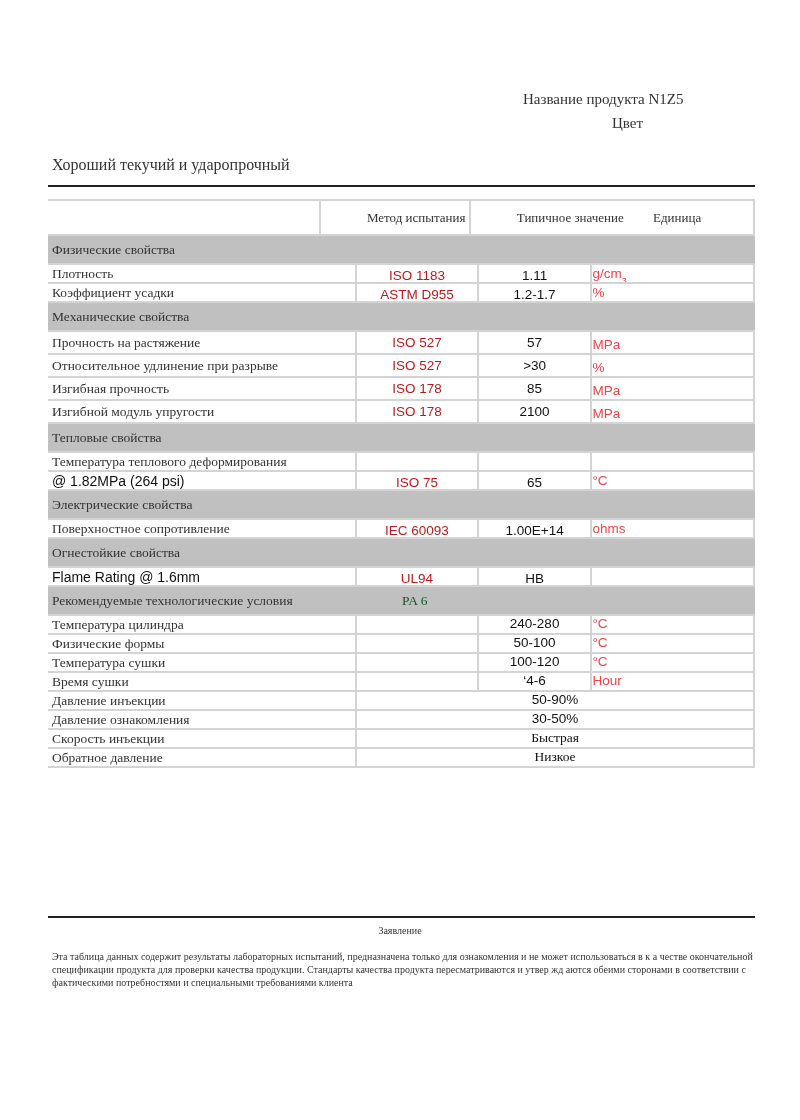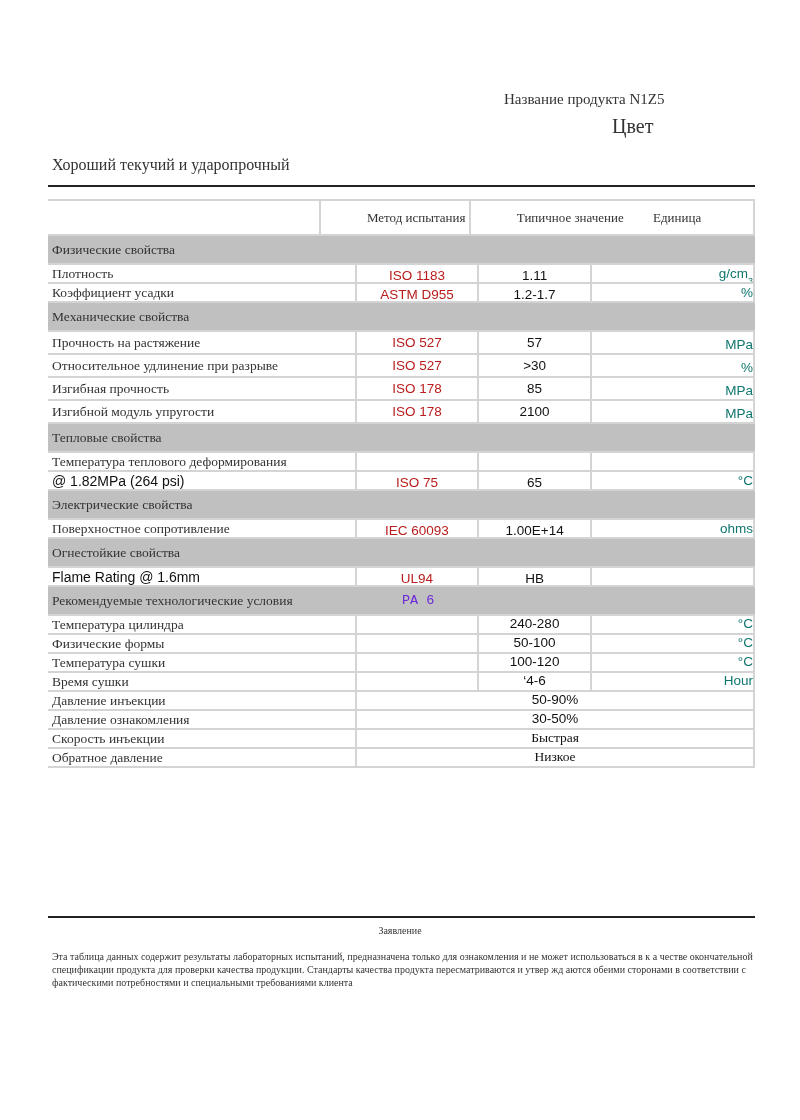--- a/index.html
+++ b/index.html
@@ -1,40 +1,40 @@
 <!DOCTYPE html>
 <html><head>
   <meta charset="utf-8">
   <style>
     html, body { margin: 0; padding: 0; background: #ffffff; }
     body { width: 800px; height: 1120px; position: relative; font-family: "Liberation Serif", serif; color: #222; overflow: hidden; }
-    .product-name { position: absolute; left: 504px; top: 91px; font-size: 15px; color: #333; }
-    .product-color { position: absolute; left: 612px; top: 115px; font-size: 20px; color: #333; }
+    .product-name { position: absolute; left: 523px; top: 91px; font-size: 15px; color: #333; }
+    .product-color { position: absolute; left: 612px; top: 115px; font-size: 15px; color: #333; }
     .tagline { position: absolute; left: 52px; top: 156px; font-size: 16px; color: #333; }
     .rule-top { position: absolute; left: 48px; top: 185px; width: 707px; height: 2px; background: #222; }
 
     .sheet { position: absolute; left: 48px; top: 199px; width: 707px; }
     .row { position: relative; display: flex; border-bottom: 2px solid #d4d4d4; box-sizing: border-box; }
     .cell { box-sizing: border-box; border-right: 2px solid #d4d4d4; display: flex; align-items: center; overflow: hidden; white-space: nowrap; }
     .cell:last-child { border-right: none; }
     .c1 { width: 310px; padding-left: 4px; font-family: "Liberation Serif", serif; font-size: 13.5px; color: #333; }
     .c2 { width: 122px; justify-content: center; font-family: "Liberation Sans", sans-serif; font-size: 13.5px; color: #b91c1c; }
     .c3 { width: 114px; justify-content: center; font-family: "Liberation Sans", sans-serif; font-size: 13.5px; color: #111; }
-    .c4 { width: 161px; justify-content: flex-end; font-family: "Liberation Sans", sans-serif; font-size: 13.5px; color: #0f766e; }
+    .c4 { width: 161px; justify-content: flex-start; font-family: "Liberation Sans", sans-serif; font-size: 13.5px; color: #ef4444; }
     .c234 { width: 397px; justify-content: center; font-family: "Liberation Sans", sans-serif; font-size: 13.5px; color: #111; }
     .serif { font-family: "Liberation Serif", serif !important; }
 
     .header-row { height: 37px; border-top: 2px solid #d4d4d4; border-right: 2px solid #d4d4d4; gap: 42px; }
     .header-row .cell { font-family: "Liberation Serif", serif; font-size: 13px; color: #333; align-items: center; }
     .header-row .h2 { width: 122px; justify-content: flex-start; padding-left: 4px; }
     .header-row .h34 { width: 273px; justify-content: flex-start; padding-left: 4px; border-right: none; }
     .header-row .h34 .unit-lbl { position: absolute; left: 605px; }
 
     .section { height: 29px; background: #c0c0c0; border-bottom: 2px solid #d4d4d4; display: flex; align-items: center; font-size: 13.5px; color: #333; padding-left: 4px; box-sizing: border-box; position: relative; }
-    .section .extra { position: absolute; left: 354px; font-family: Liberation Mono, monospace; color: #6d28d9; font-size: 13.5px; }
+    .section .extra { position: absolute; left: 354px; font-family: Liberation Serif, serif; color: #14532d; font-size: 13.5px; }
 
     .prop-row { height: 19px; border-right: 2px solid #d4d4d4; }
     .prop-row .c4 { align-items: flex-end; padding-bottom: 1px; }
     .prop-row .c2, .prop-row .c3 { align-items: flex-start; padding-top: 3px; }
     .prop-row .c1 { align-items: center; }
     .prop-row.small .c1 { font-size: 12px; }
     .prop-row.sans .c1 { font-family: "Liberation Sans", sans-serif; font-size: 14px; color: #111; }
     .cond-row { height: 19px; border-right: 2px solid #d4d4d4; }
     .cond-row .c3, .cond-row .c4, .cond-row .c34, .cond-row .c234 { align-items: flex-start; }
     .cond-row .c1 { align-items: flex-end; padding-bottom: 0px; }

